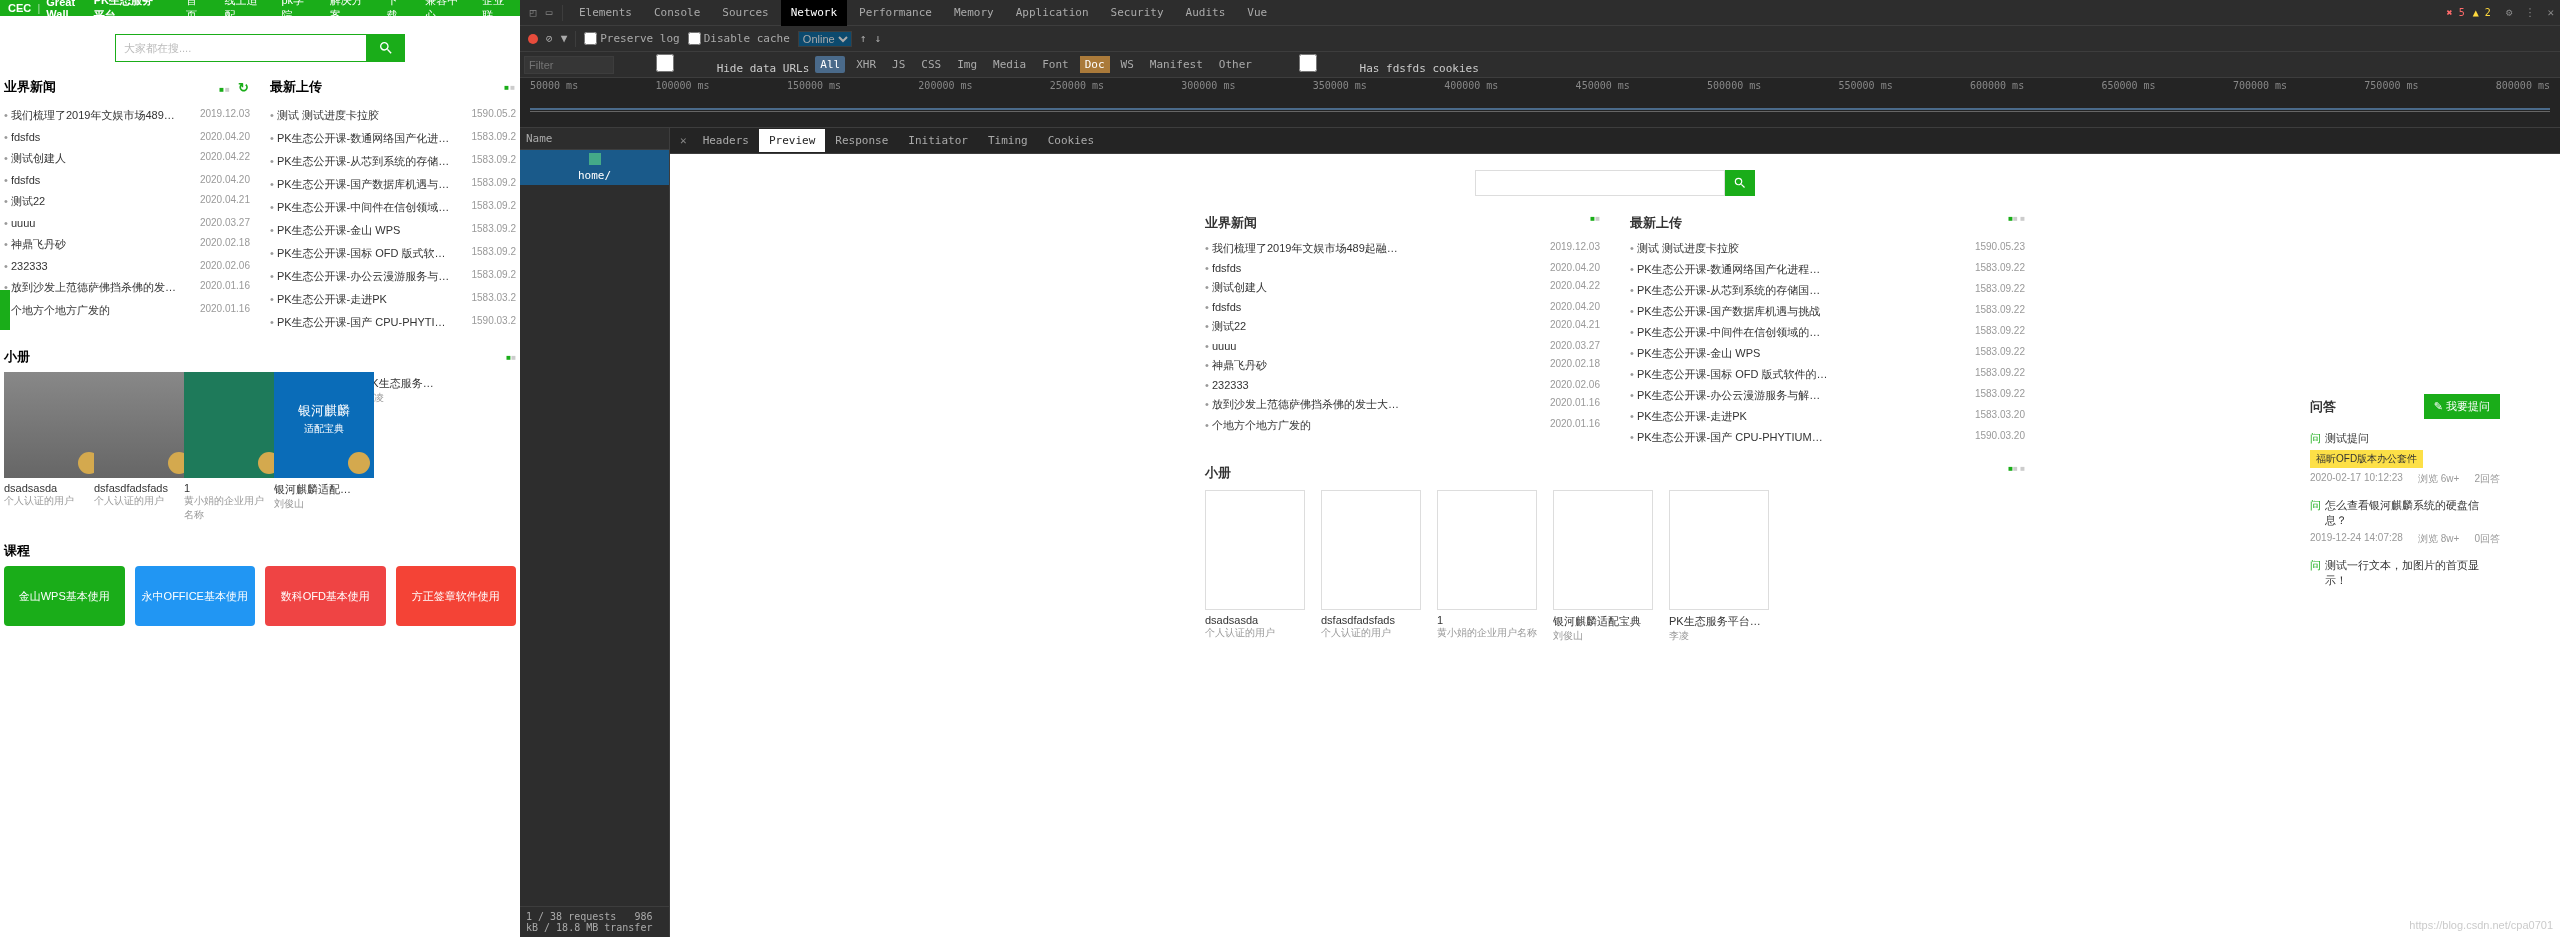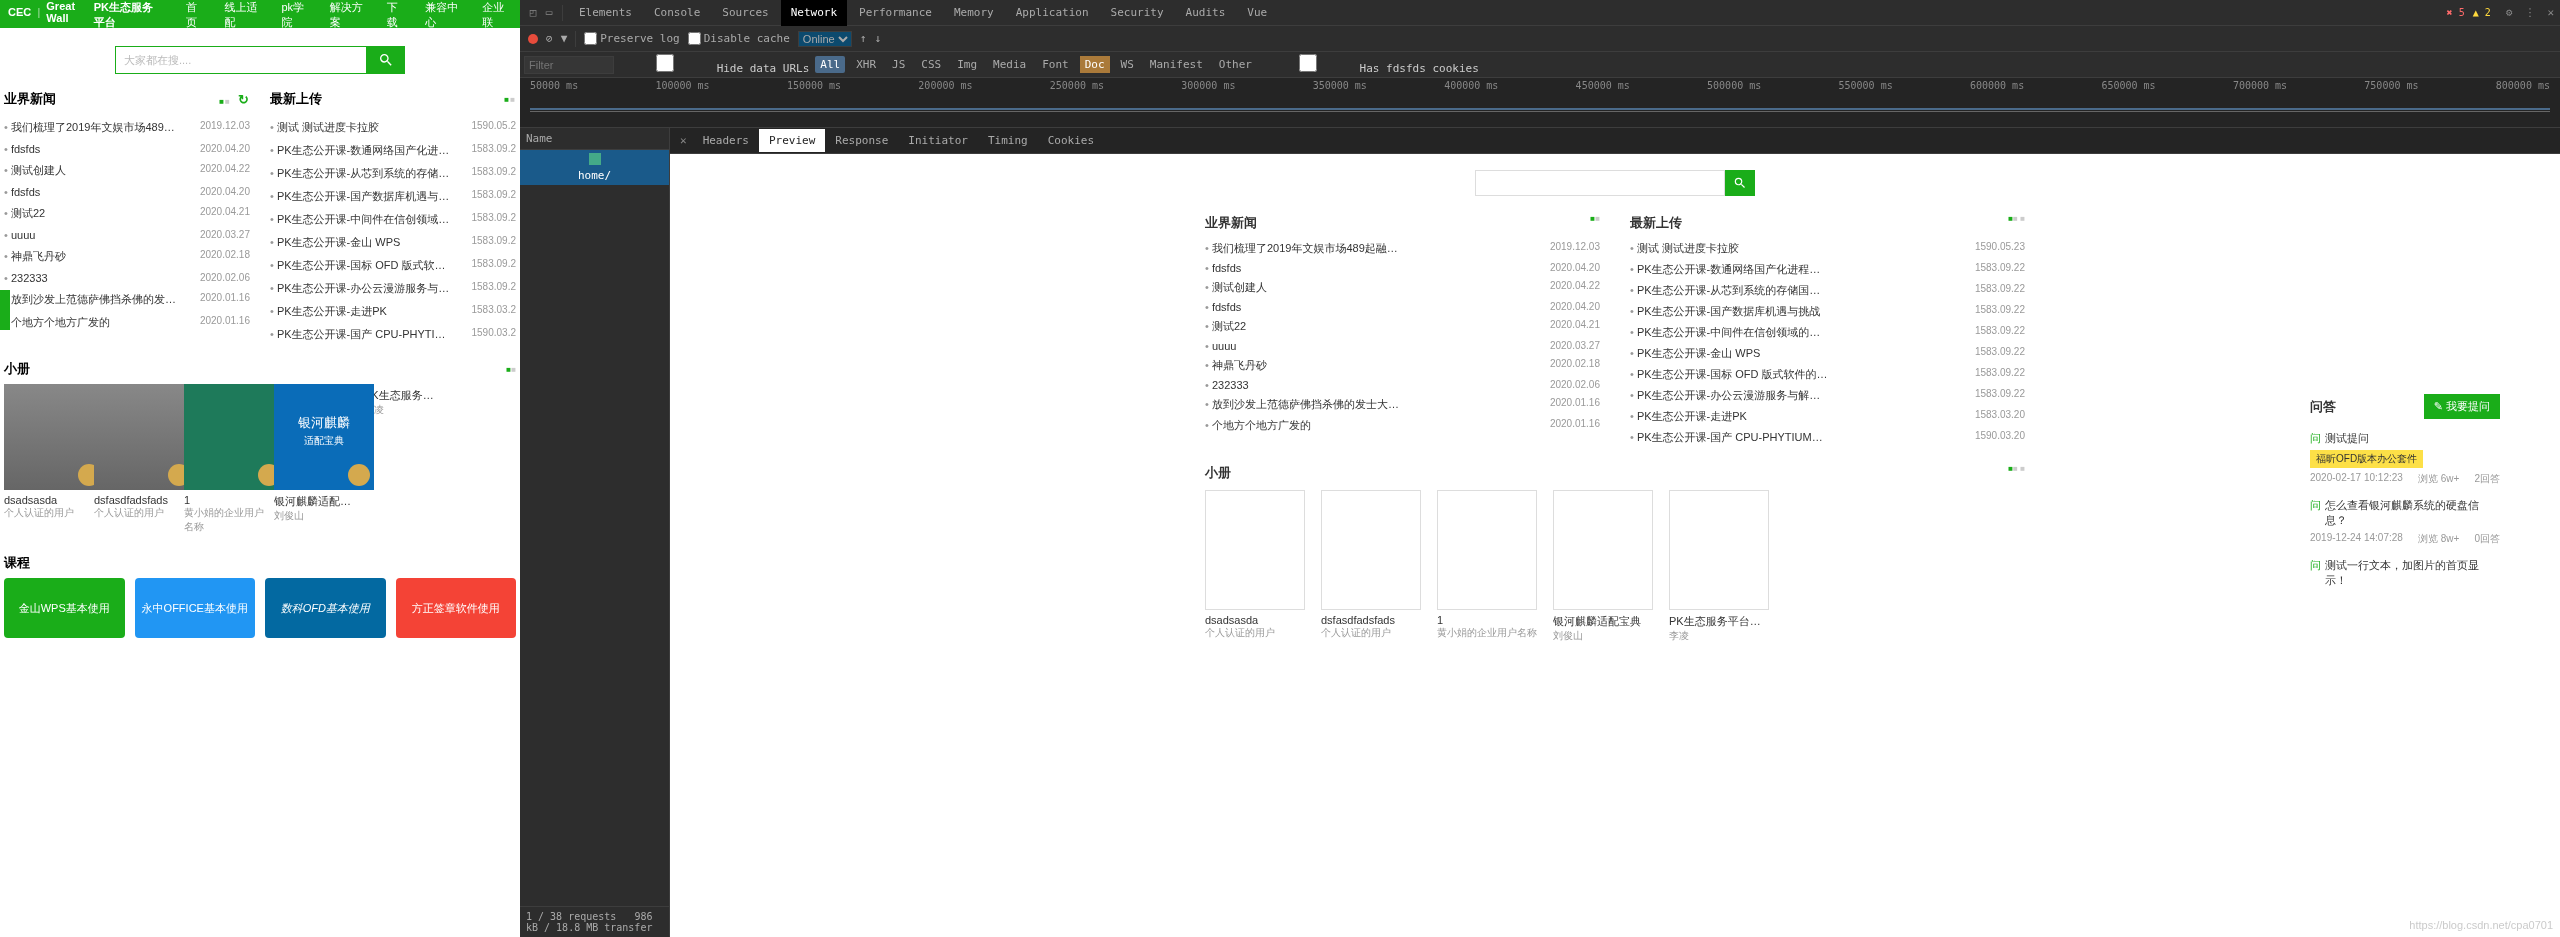--- a/index.html
+++ b/index.html
@@ -1,21 +1,21 @@
 <!DOCTYPE html>
 <html><head>
 <meta charset="utf-8">
 <style>
 * { margin: 0; padding: 0; box-sizing: border-box; }
 body { font-family: "Microsoft YaHei", Arial, sans-serif; font-size: 12px; background: #fff; overflow: hidden; width: 2560px; height: 937px; }
 .container { display: flex; width: 100%; height: 100%; }
 
 
 .website { width: 520px; background: #fff; position: relative; }
-.nav-bar { background: #1aad19; height: 28px; display: flex; align-items: flex-start; color: #fff; font-size: 11px; }
+.nav-bar { background: #1aad19; height: 16px; display: flex; align-items: center; color: #fff; font-size: 11px; }
 .nav-bar .logo { padding: 0 8px; font-weight: bold; font-size: 11px; display: flex; align-items: center; }
 .nav-bar .logo-sep { margin: 0 6px; color: rgba(255,255,255,0.4); }
 .nav-bar .title { font-weight: bold; margin-right: 14px; }
 .nav-bar .nav-item { padding: 0 10px; cursor: pointer; }
 
 .search-box { margin: 18px auto 12px; width: 290px; display: flex; }
 .search-input { flex: 1; border: 1px solid #1aad19; height: 28px; padding: 0 8px; font-size: 11px; outline: none; }
 .search-input::placeholder { color: #bbb; }
 .search-btn { width: 38px; background: #1aad19; border: none; color: #fff; cursor: pointer; display: flex; align-items: center; justify-content: center; }
 .search-btn svg { width: 16px; height: 16px; fill: #fff; }
@@ -43,21 +43,21 @@
 .book-img.b2 { background: linear-gradient(#888,#666); }
 .book-img.b3 { background: #1e7a5a; }
 .book-img.b4 { background: #0a6cb8; }
 .book-img.b5 { background: #1aad19; }
 
 .courses-h { font-size: 13px; font-weight: bold; margin: 14px 4px 6px; }
 .courses { display: flex; gap: 10px; padding: 0 4px; }
 .course-card { flex: 1; height: 60px; border-radius: 4px; display: flex; flex-direction: column; align-items: center; justify-content: center; color: #fff; font-size: 11px; }
 .c-green { background: #1aad19; }
 .c-blue { background: #2196f3; }
-.c-teal { background: #0369a1; font-style: italic; }
+.c-teal { background: #ef4444; }
 .c-red { background: #f44336; }
 
 .social-float { position: absolute; left: 0; top: 290px; width: 10px; height: 40px; background: #1aad19; }
 
 
 .devtools { flex: 1; background: #242424; color: #ccc; font-family: Consolas, monospace; font-size: 11px; display: flex; flex-direction: column; }
 .dt-top { display: flex; align-items: center; height: 26px; background: #2d2d2d; border-bottom: 1px solid #3d3d3d; padding: 0 6px; gap: 2px; }
 .dt-top .sq { width: 14px; height: 14px; display: inline-flex; align-items: center; justify-content: center; color: #888; cursor: pointer; }
 .dt-top .sep { width: 1px; height: 16px; background: #3d3d3d; margin: 0 4px; }
 .dt-tab { padding: 20px 10px; color: #aaa; cursor: pointer; }

